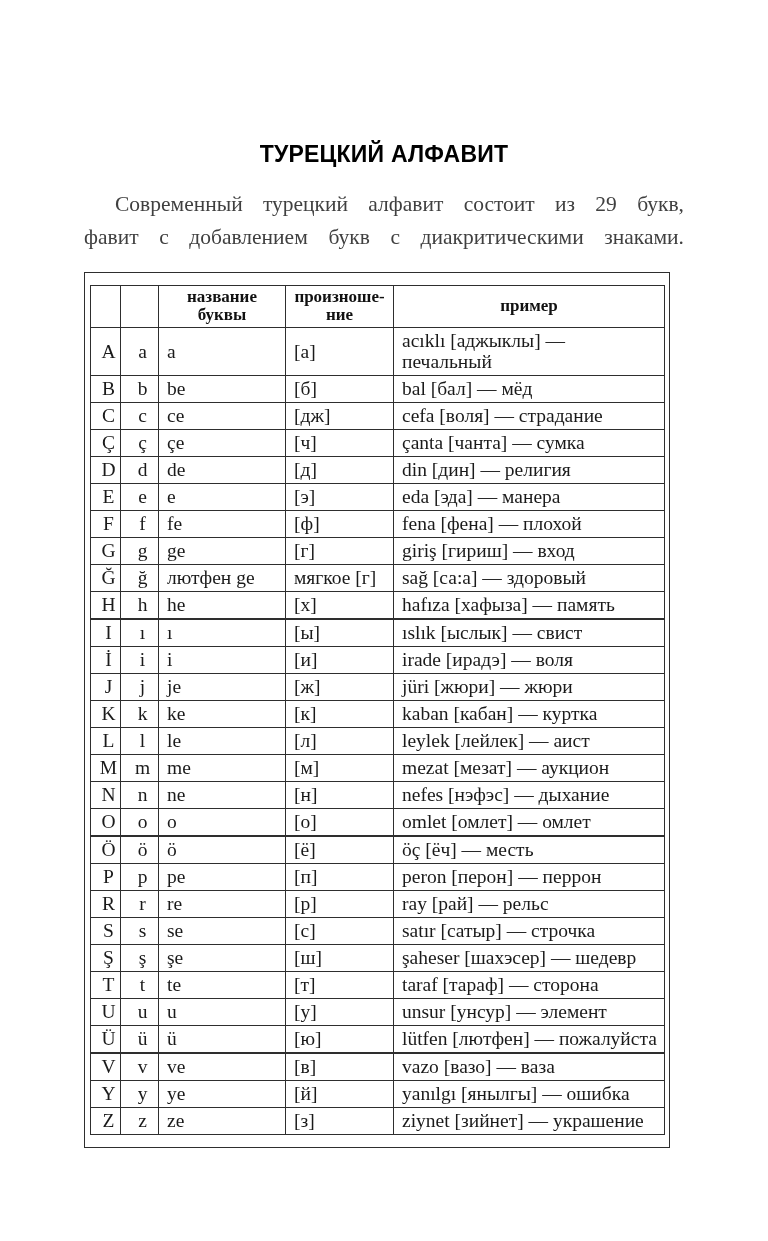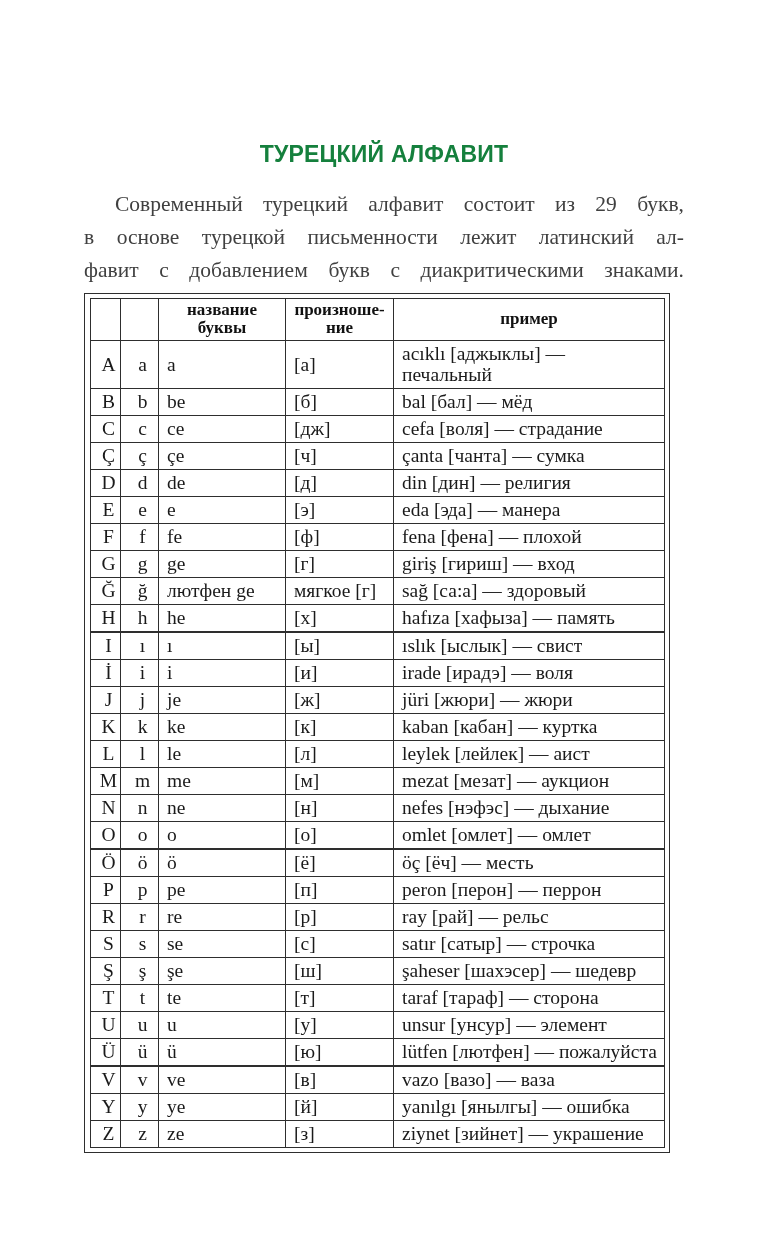--- a/index.html
+++ b/index.html
@@ -20,40 +20,40 @@
     width:600px;
   }
   .title {
     margin:0;
     padding-top:141px;
     text-align:center;
     font-family:"Liberation Sans", sans-serif;
     font-weight:bold;
     font-size:23px;
     letter-spacing:0.2px;
-    color:#15803d;
+    color:#000000;
   }
   .intro {
     margin-top:20px;
     font-size:21.5px;
     color:#404040;
   }
   .intro-line {
     line-height:33px;
     text-align:justify;
     text-align-last:justify;
     white-space:normal;
   }
   .intro-line.first { text-indent:31px; }
   .table-frame {
-    margin-top:6px;
+    margin-top:18px;
     width:586px;
     box-sizing:border-box;
     border:1.6px solid #2e2e2e;
-    padding:4px 5px;
+    padding:12px 5px;
     background:#fff;
   }
   table.alphabet {
     width:100%;
     border-collapse:collapse;
     table-layout:fixed;
   }
   table.alphabet th, table.alphabet td {
     border:1px solid #2e2e2e;
     vertical-align:middle;
@@ -85,21 +85,20 @@
 </head>
 <body>
 
 <div class="page">
   <div class="content">
 
     <div class="title">ТУРЕЦКИЙ АЛФАВИТ</div>
 
     <div class="intro">
       <div class="intro-line first">Современный турецкий алфавит состоит из 29 букв,</div>
-      <div class="intro-line">в основе турецкой письменности лежит латинский ал-</div>
       <div class="intro-line">фавит с добавлением букв с диакритическими знаками.</div>
     </div>
 
     <div class="table-frame">
       <table class="alphabet">
         <colgroup>
           <col style="width:30px">
           <col style="width:38px">
           <col style="width:127px">
           <col style="width:108px">

